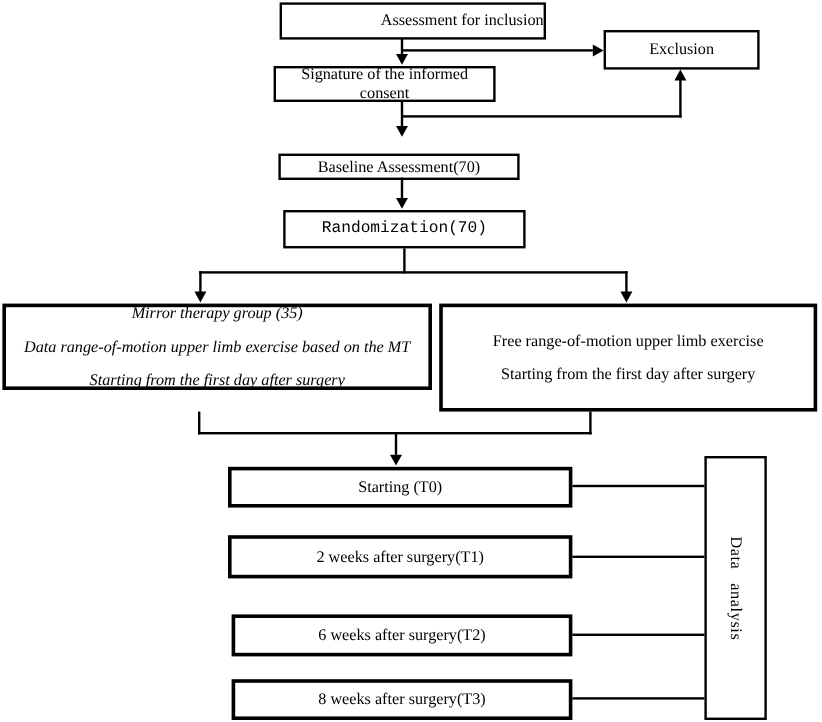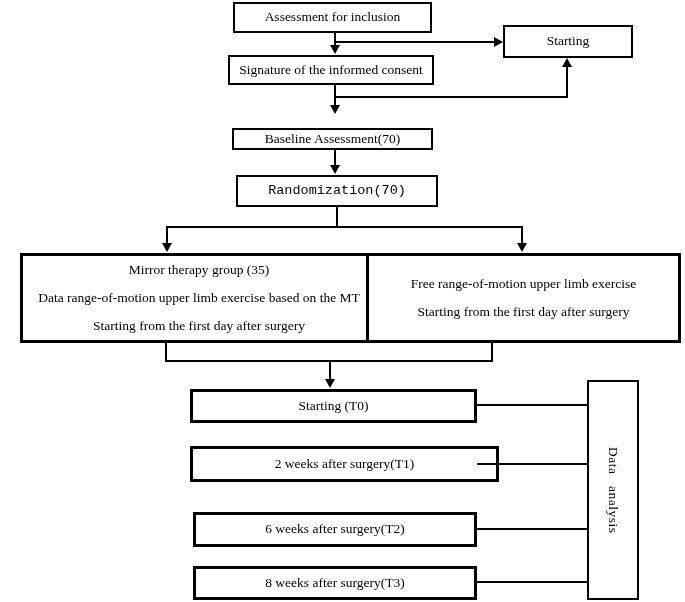--- a/index.html
+++ b/index.html
@@ -56,56 +56,56 @@
     white-space: pre;
     font-size: 13.5px;
     letter-spacing: 0.5px;
   }
 </style>
 </head>
 <body>
 
 <div id="figure">
 
-  <div class="box" style="left:233px; top:2px; width:199px; height:31px;">
+  <div class="box" style="left:233px; top:2px; width:222px; height:31px;justify-content:flex-end;">
     <span>Assessment for inclusion</span>
   </div>
 
   <div class="box" style="left:503px; top:25px; width:130px; height:33px;">
-    <span>Starting</span>
+    <span>Exclusion</span>
   </div>
 
-  <div class="box" style="left:228px; top:55px; width:206px; height:30px;">
+  <div class="box" style="left:228px; top:55px; width:185px; height:30px;">
     <span>Signature of the informed consent</span>
   </div>
 
   <div class="box" style="left:232px; top:128px; width:201px; height:22px;">
     <span>Baseline Assessment(70)</span>
   </div>
 
   <div class="box" style="left:236px; top:175px; width:202px; height:32px;font-family:Liberation Mono, monospace;">
     <span>Randomization(70)</span>
   </div>
 
-  <div class="box thick group" style="left:20px; top:253px; width:358px; height:90px;">
+  <div class="box thick group" style="left:2px; top:253px; width:358px; height:72px;font-style:italic;">
     <div>Mirror therapy group (35)</div>
     <div>Data range-of-motion upper limb exercise based on the MT</div>
     <div>Starting from the first day after surgery</div>
   </div>
 
   <div class="box thick group" style="left:366px; top:253px; width:315px; height:90px;">
     <div>Free range-of-motion upper limb exercise</div>
     <div>Starting from the first day after surgery</div>
   </div>
 
   <div class="box thick" style="left:190px; top:389px; width:287px; height:34px;">
     <span>Starting (T0)</span>
   </div>
 
-  <div class="box thick" style="left:190px; top:446px; width:309px; height:36px;">
+  <div class="box thick" style="left:190px; top:446px; width:287px; height:36px;">
     <span>2 weeks after surgery(T1)</span>
   </div>
 
   <div class="box thick" style="left:193px; top:512px; width:284px; height:35px;">
     <span>6 weeks after surgery(T2)</span>
   </div>
 
   <div class="box thick" style="left:193px; top:566px; width:284px; height:34px;">
     <span>8 weeks after surgery(T3)</span>
   </div>

